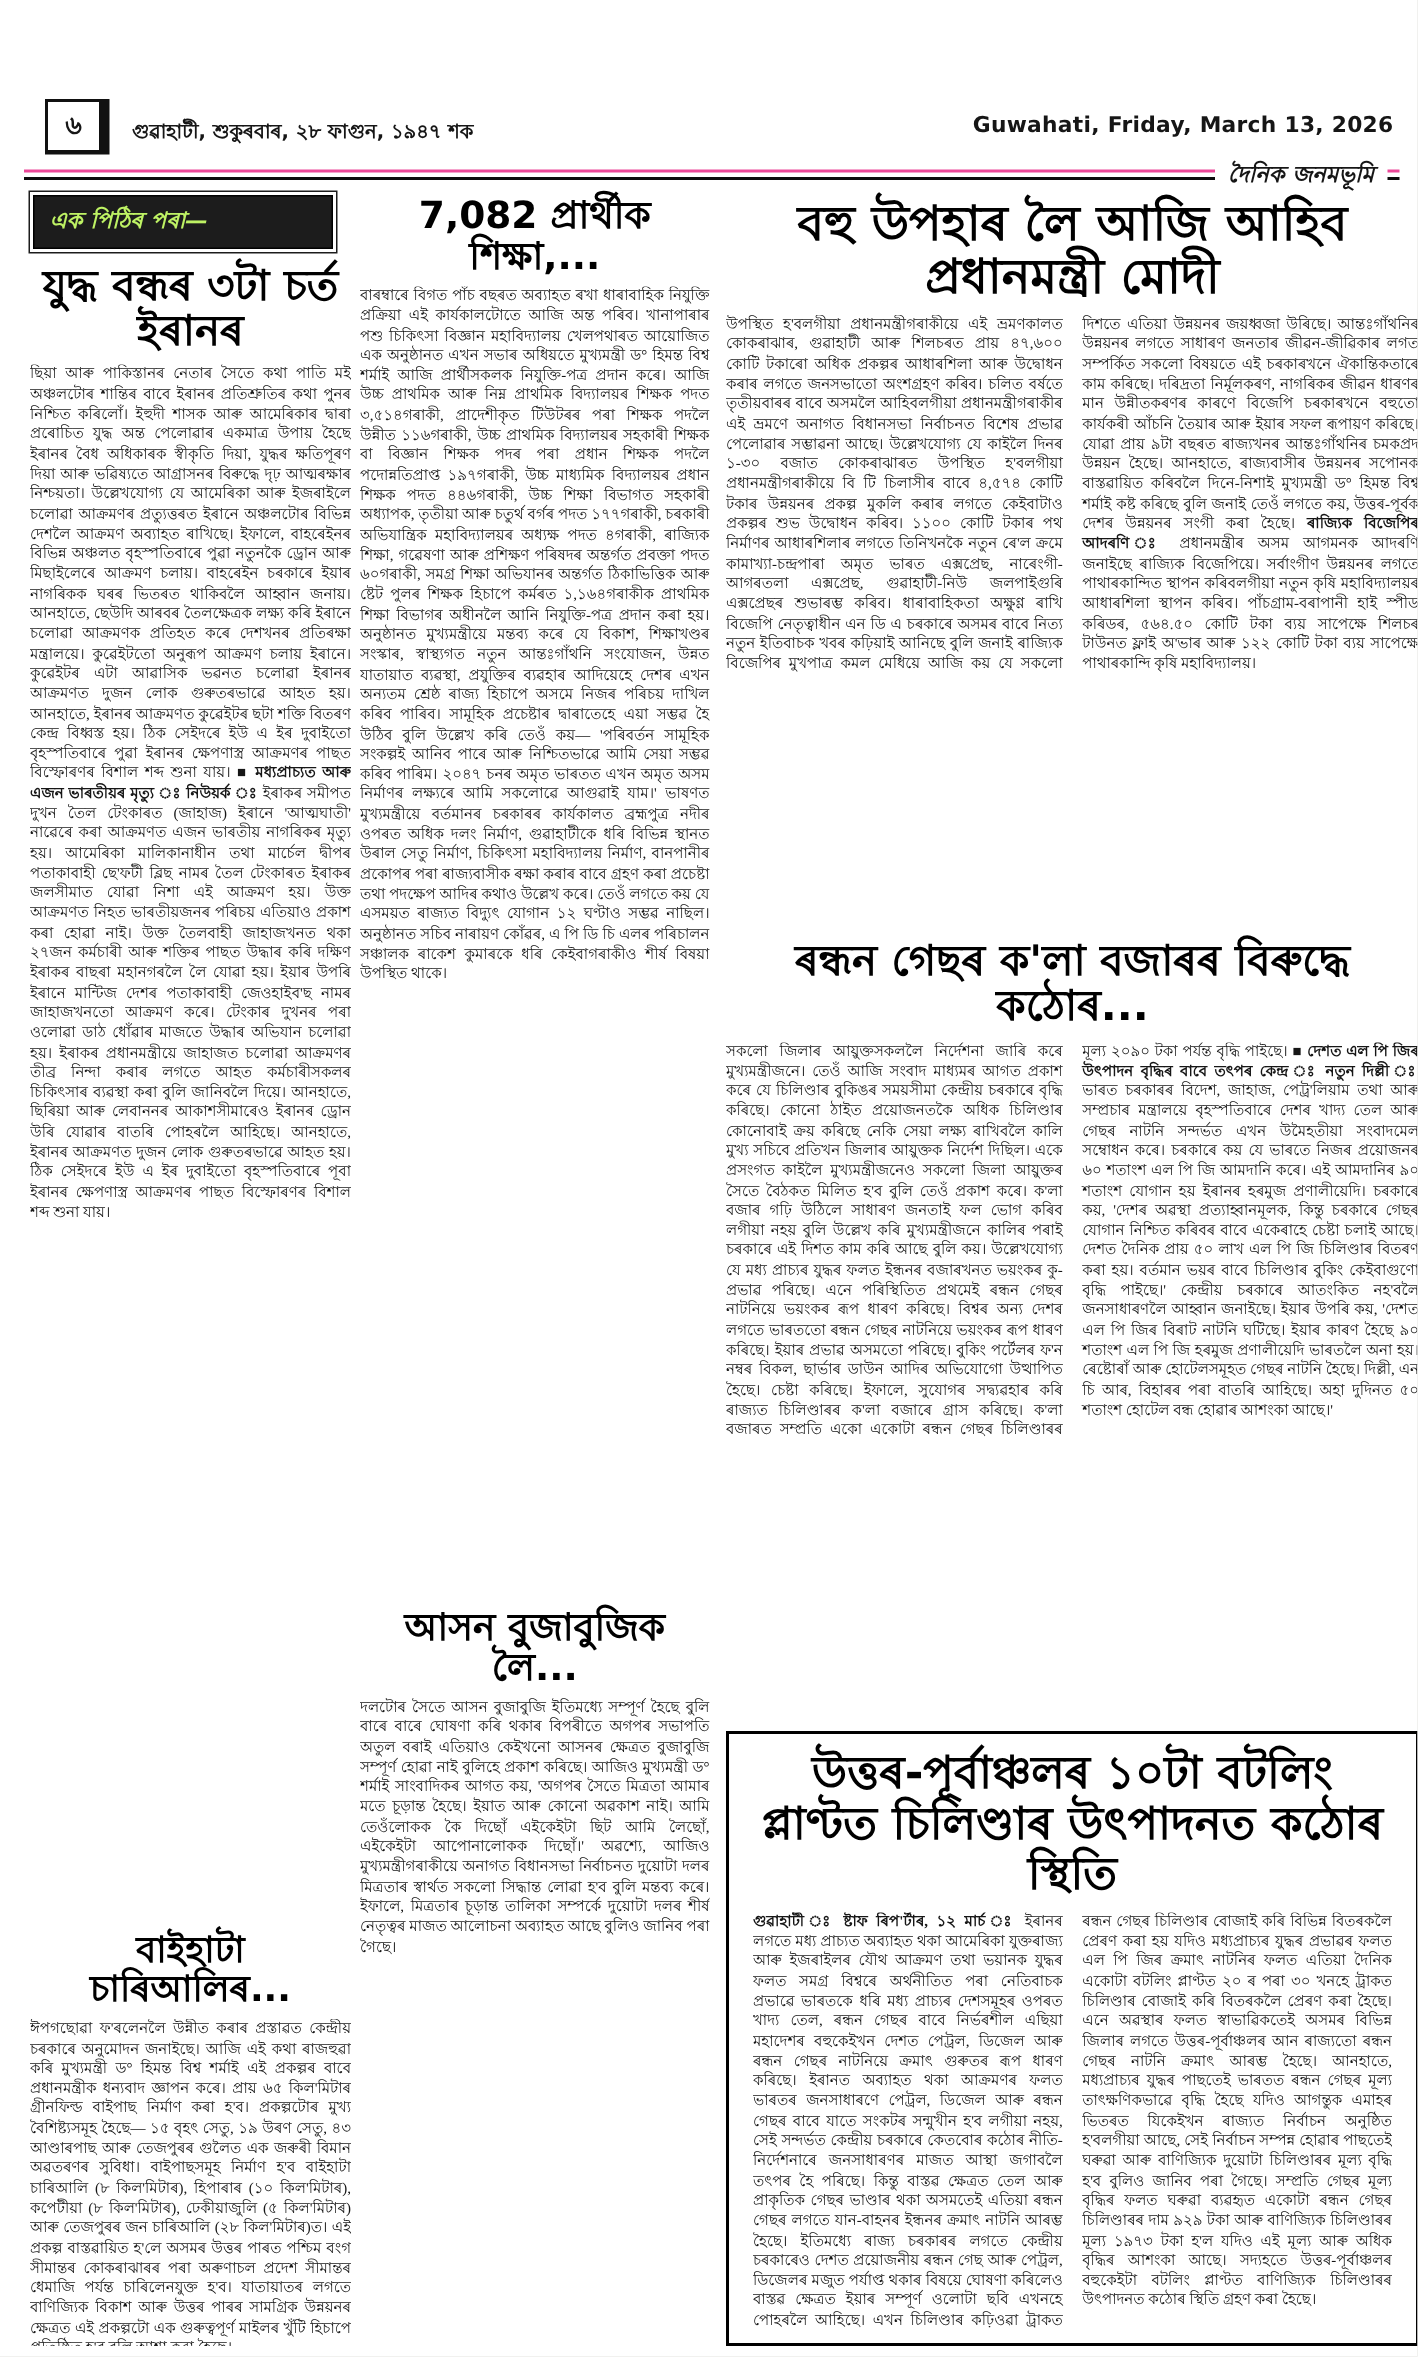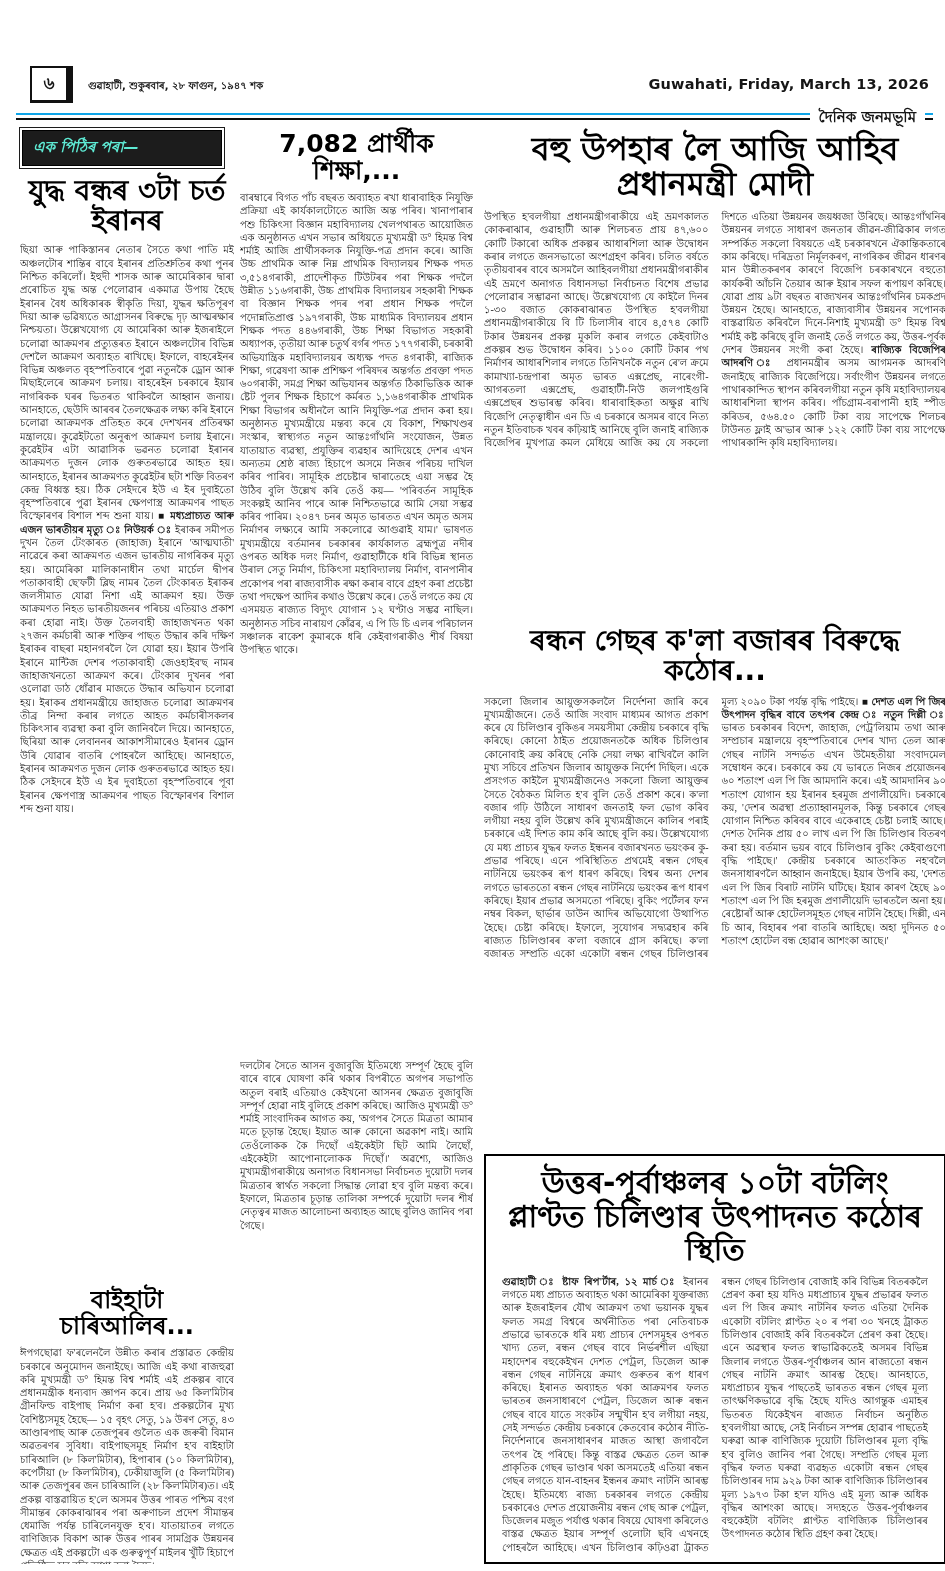--- a/index.html
+++ b/index.html
@@ -8,42 +8,42 @@
     font-family:"DejaVu Sans","Liberation Sans",sans-serif;color:#161616;
     margin:0 auto;overflow:hidden;
   }
   
   .pagenum-box{
     position:absolute;left:30px;top:66px;width:34px;height:32px;
     border:2px solid #111;border-right-width:7px;border-bottom-width:3px;
     display:flex;align-items:center;justify-content:center;
     font-size:17px;font-weight:bold;background:#fff;
   }
-  .date-as{position:absolute;left:88px;top:78px;font-size:10px;font-weight:bold;}
+  .date-as{position:absolute;left:88px;top:78px;font-size:13px;font-weight:bold;}
   .date-en{position:absolute;right:16px;top:76px;font-size:14.5px;font-weight:bold;letter-spacing:.2px;}
   .rule{
     position:absolute;left:16px;right:12px;top:113px;height:3px;
-    border-top:2px solid #0ea5e9;border-bottom:2px solid #0d0d0d;
+    border-top:2px solid #ec4899;border-bottom:2px solid #0d0d0d;font-style:italic;
   }
   .masthead{
     position:absolute;right:8px;top:50%;transform:translateY(-50%);
     background:#fff;padding:0 9px;font-size:15px;font-weight:bold;white-space:nowrap;
   }
   
   .bodytxt{
     font-size:10px;line-height:1.33;text-align:justify;overflow:hidden;
     word-break:break-word;
     font-family:Liberation Serif, serif;
   }
   .bodytxt .b{font-weight:bold;}
   .hl{font-weight:bold;color:#000;text-align:center;line-height:1.08;}
   
   .col-left{position:absolute;left:20px;top:128px;width:214px;height:1436px;display:flex;flex-direction:column;}
   .kicker-box{
-    width:178px;background:#1c1c1c;color:#5eead4;font-size:15px;font-weight:bold;font-style:italic;
+    width:178px;background:#1c1c1c;color:#bef264;font-size:15px;font-weight:bold;font-style:italic;
     padding:4px 10px 5px;border:1px solid #000;outline:1px solid #1c1c1c;outline-offset:2px;
     margin:2px 0 10px 2px;
   }
   .hl-iran{font-size:28px;margin:0 0 7px;text-align:center;}
   .body-iran{height:1035px;}
   .hl-baihata{font-size:24px;margin:10px 0 6px;}
   .body-baihata{flex:1;}
   
   .col-mid{position:absolute;left:240px;top:130px;width:233px;height:1434px;display:flex;flex-direction:column;}
   .hl-teachers{font-size:25px;margin:0 0 7px;}
@@ -81,20 +81,21 @@
     <div class="kicker-box">এক পিঠিৰ পৰা—</div>
     <div class="hl hl-iran">যুদ্ধ বন্ধৰ ৩টা চৰ্ত ইৰানৰ</div>
     <div class="bodytxt body-iran"><span>ছিয়া আৰু পাকিস্তানৰ নেতাৰ সৈতে কথা পাতি মই অঞ্চলটোৰ শান্তিৰ বাবে ইৰানৰ প্ৰতিশ্ৰুতিৰ কথা পুনৰ নিশ্চিত কৰিলোঁ। ইহুদী শাসক আৰু আমেৰিকাৰ দ্বাৰা প্ৰৰোচিত যুদ্ধ অন্ত পেলোৱাৰ একমাত্ৰ উপায় হৈছে ইৰানৰ বৈধ অধিকাৰক স্বীকৃতি দিয়া, যুদ্ধৰ ক্ষতিপূৰণ দিয়া আৰু ভৱিষ্যতে আগ্ৰাসনৰ বিৰুদ্ধে দৃঢ় আত্মৰক্ষাৰ নিশ্চয়তা। উল্লেখযোগ্য যে আমেৰিকা আৰু ইজৰাইলে চলোৱা আক্ৰমণৰ প্ৰত্যুত্তৰত ইৰানে অঞ্চলটোৰ বিভিন্ন দেশলৈ আক্ৰমণ অব্যাহত ৰাখিছে। </span><span>ইফালে, বাহৰেইনৰ বিভিন্ন অঞ্চলত বৃহস্পতিবাৰে পুৱা নতুনকৈ ড্ৰোন আৰু মিছাইলেৰে আক্ৰমণ চলায়। বাহৰেইন চৰকাৰে ইয়াৰ নাগৰিকক ঘৰৰ ভিতৰত থাকিবলৈ আহ্বান জনায়। আনহাতে, ছেউদি আৰবৰ তৈলক্ষেত্ৰক লক্ষ্য কৰি ইৰানে চলোৱা আক্ৰমণক প্ৰতিহত কৰে দেশখনৰ প্ৰতিৰক্ষা মন্ত্ৰালয়ে। কুৱেইটতো অনুৰূপ আক্ৰমণ চলায় ইৰানে। কুৱেইটৰ এটা আৱাসিক ভৱনত চলোৱা ইৰানৰ আক্ৰমণত দুজন লোক গুৰুতৰভাৱে আহত হয়। আনহাতে, ইৰানৰ আক্ৰমণত কুৱেইটৰ ছটা শক্তি বিতৰণ কেন্দ্ৰ বিধ্বস্ত হয়। ঠিক সেইদৰে ইউ এ ইৰ দুবাইতো বৃহস্পতিবাৰে পুৱা ইৰানৰ ক্ষেপণাস্ত্ৰ আক্ৰমণৰ পাছত বিস্ফোৰণৰ বিশাল শব্দ শুনা যায়। </span><span class="b">■ মধ্যপ্ৰাচ্যত আৰু এজন ভাৰতীয়ৰ মৃত্যু ঃ নিউয়ৰ্ক ঃ </span><span>ইৰাকৰ সমীপত দুখন তৈল টেংকাৰত (জাহাজ) ইৰানে 'আত্মঘাতী' নাৱেৰে কৰা আক্ৰমণত এজন ভাৰতীয় নাগৰিকৰ মৃত্যু হয়। আমেৰিকা মালিকানাধীন তথা মাৰ্চেল দ্বীপৰ পতাকাবাহী ছে'ফটী ব্লিছ নামৰ তৈল টেংকাৰত ইৰাকৰ জলসীমাত যোৱা নিশা এই আক্ৰমণ হয়। উক্ত আক্ৰমণত নিহত ভাৰতীয়জনৰ পৰিচয় এতিয়াও প্ৰকাশ কৰা হোৱা নাই। উক্ত তৈলবাহী জাহাজখনত থকা ২৭জন কৰ্মচাৰী আৰু শক্তিৰ পাছত উদ্ধাৰ কৰি দক্ষিণ ইৰাকৰ বাছৰা মহানগৰলৈ লৈ যোৱা হয়। ইয়াৰ উপৰি ইৰানে মান্টিজ দেশৰ পতাকাবাহী জেওহাইব'ছ নামৰ জাহাজখনতো আক্ৰমণ কৰে। টেংকাৰ দুখনৰ পৰা ওলোৱা ডাঠ ধোঁৱাৰ মাজতে উদ্ধাৰ অভিযান চলোৱা হয়। </span><span>ইৰাকৰ প্ৰধানমন্ত্ৰীয়ে জাহাজত চলোৱা আক্ৰমণৰ তীব্ৰ নিন্দা কৰাৰ লগতে আহত কৰ্মচাৰীসকলৰ চিকিৎসাৰ ব্যৱস্থা কৰা বুলি জানিবলৈ দিয়ে। আনহাতে, ছিৰিয়া আৰু লেবাননৰ আকাশসীমাৰেও ইৰানৰ ড্ৰোন উৰি যোৱাৰ বাতৰি পোহৰলৈ আহিছে। আনহাতে, ইৰানৰ আক্ৰমণত দুজন লোক গুৰুতৰভাৱে আহত হয়। ঠিক সেইদৰে ইউ এ ইৰ দুবাইতো বৃহস্পতিবাৰে পূবা ইৰানৰ ক্ষেপণাস্ত্ৰ আক্ৰমণৰ পাছত বিস্ফোৰণৰ বিশাল শব্দ শুনা যায়। </span></div>
     <div class="hl hl-baihata">বাইহাটা চাৰিআলিৰ...</div>
     <div class="bodytxt body-baihata"><span>ঈপগছোৱা ফ'ৰলেনলৈ উন্নীত কৰাৰ প্ৰস্তাৱত কেন্দ্ৰীয় চৰকাৰে অনুমোদন জনাইছে। আজি এই কথা ৰাজহুৱা কৰি মুখ্যমন্ত্ৰী ড° হিমন্ত বিশ্ব শৰ্মাই এই প্ৰকল্পৰ বাবে প্ৰধানমন্ত্ৰীক ধন্যবাদ জ্ঞাপন কৰে। প্ৰায় ৬৫ কিল'মিটাৰ গ্ৰীনফিল্ড বাইপাছ নিৰ্মাণ কৰা হ'ব। প্ৰকল্পটোৰ মুখ্য বৈশিষ্ট্যসমূহ হৈছে— ১৫ বৃহৎ সেতু, ১৯ উৰণ সেতু, ৪৩ আণ্ডাৰপাছ আৰু তেজপুৰৰ গুলৈত এক জৰুৰী বিমান অৱতৰণৰ সুবিধা। বাইপাছসমূহ নিৰ্মাণ হ'ব বাইহাটা চাৰিআলি (৮ কিল'মিটাৰ), হিপাৰাৰ (১০ কিল'মিটাৰ), কপেটীয়া (৮ কিল'মিটাৰ), ঢেকীয়াজুলি (৫ কিল'মিটাৰ) আৰু তেজপুৰৰ জন চাৰিআলি (২৮ কিল'মিটাৰ)ত। এই প্ৰকল্প বাস্তৱায়িত হ'লে অসমৰ উত্তৰ পাৰত পশ্চিম বংগ সীমান্তৰ কোকৰাঝাৰৰ পৰা অৰুণাচল প্ৰদেশ সীমান্তৰ ধেমাজি পৰ্যন্ত চাৰিলেনযুক্ত হ'ব। যাতায়াতৰ লগতে বাণিজ্যিক বিকাশ আৰু উত্তৰ পাৰৰ সামগ্ৰিক উন্নয়নৰ ক্ষেত্ৰত এই প্ৰকল্পটো এক গুৰুত্বপূৰ্ণ মাইলৰ খুঁটি হিচাপে প্ৰতিষ্ঠিত হ'ব বুলি আশা কৰা হৈছে। </span></div>
   </div>
 
   <div class="col-mid">
     <div class="hl hl-teachers">7,082 প্ৰাৰ্থীক শিক্ষা,...</div>
     <div class="bodytxt body-teachers"><span>বাৰম্বাৰে বিগত পাঁচ বছৰত অব্যাহত ৰখা ধাৰাবাহিক নিযুক্তি প্ৰক্ৰিয়া এই কাৰ্যকালটোতে আজি অন্ত পৰিব। খানাপাৰাৰ পশু চিকিৎসা বিজ্ঞান মহাবিদ্যালয় খেলপথাৰত আয়োজিত এক অনুষ্ঠানত এখন সভাৰ অধিয়তে মুখ্যমন্ত্ৰী ড° হিমন্ত বিশ্ব শৰ্মাই আজি প্ৰাৰ্থীসকলক নিযুক্তি-পত্ৰ প্ৰদান কৰে। আজি উচ্চ প্ৰাথমিক আৰু নিম্ন প্ৰাথমিক বিদ্যালয়ৰ শিক্ষক পদত ৩,৫১৪গৰাকী, প্ৰাদেশীকৃত টিউটৰৰ পৰা শিক্ষক পদলৈ উন্নীত ১১৬গৰাকী, উচ্চ প্ৰাথমিক বিদ্যালয়ৰ সহকাৰী শিক্ষক বা বিজ্ঞান শিক্ষক পদৰ পৰা প্ৰধান শিক্ষক পদলৈ পদোন্নতিপ্ৰাপ্ত ১৯৭গৰাকী, উচ্চ মাধ্যমিক বিদ্যালয়ৰ প্ৰধান শিক্ষক পদত ৪৪৬গৰাকী, উচ্চ শিক্ষা বিভাগত সহকাৰী অধ্যাপক, তৃতীয়া আৰু চতুৰ্থ বৰ্গৰ পদত ১৭৭গৰাকী, চৰকাৰী অভিযান্ত্ৰিক মহাবিদ্যালয়ৰ অধ্যক্ষ পদত ৪গৰাকী, ৰাজ্যিক শিক্ষা, গৱেষণা আৰু প্ৰশিক্ষণ পৰিষদৰ অন্তৰ্গত প্ৰবক্তা পদত ৬০গৰাকী, সমগ্ৰ শিক্ষা অভিযানৰ অন্তৰ্গত ঠিকাভিত্তিক আৰু ষ্টেট পুলৰ শিক্ষক হিচাপে কৰ্মৰত ১,১৬৪গৰাকীক প্ৰাথমিক শিক্ষা বিভাগৰ অধীনলৈ আনি নিযুক্তি-পত্ৰ প্ৰদান কৰা হয়। </span><span>অনুষ্ঠানত মুখ্যমন্ত্ৰীয়ে মন্তব্য কৰে যে বিকাশ, শিক্ষাখণ্ডৰ সংস্কাৰ, স্বাস্থ্যগত নতুন আন্তঃগাঁথনি সংযোজন, উন্নত যাতায়াত ব্যৱস্থা, প্ৰযুক্তিৰ ব্যৱহাৰ আদিয়েহে দেশৰ এখন অন্যতম শ্ৰেষ্ঠ ৰাজ্য হিচাপে অসমে নিজৰ পৰিচয় দাখিল কৰিব পাৰিব। সামূহিক প্ৰচেষ্টাৰ দ্বাৰাতেহে এয়া সম্ভৱ হৈ উঠিব বুলি উল্লেখ কৰি তেওঁ কয়— 'পৰিবৰ্তন সামূহিক সংকল্পই আনিব পাৰে আৰু নিশ্চিতভাৱে আমি সেয়া সম্ভৱ কৰিব পাৰিম। ২০৪৭ চনৰ অমৃত ভাৰতত এখন অমৃত অসম নিৰ্মাণৰ লক্ষ্যৰে আমি সকলোৱে আগুৱাই যাম।' ভাষণত মুখ্যমন্ত্ৰীয়ে বৰ্তমানৰ চৰকাৰৰ কাৰ্যকালত ব্ৰহ্মপুত্ৰ নদীৰ ওপৰত অধিক দলং নিৰ্মাণ, গুৱাহাটীকে ধৰি বিভিন্ন স্থানত উৰাল সেতু নিৰ্মাণ, চিকিৎসা মহাবিদ্যালয় নিৰ্মাণ, বানপানীৰ প্ৰকোপৰ পৰা ৰাজ্যবাসীক ৰক্ষা কৰাৰ বাবে গ্ৰহণ কৰা প্ৰচেষ্টা তথা পদক্ষেপ আদিৰ কথাও উল্লেখ কৰে। তেওঁ লগতে কয় যে এসময়ত ৰাজ্যত বিদ্যুৎ যোগান ১২ ঘণ্টাও সম্ভৱ নাছিল। </span><span>অনুষ্ঠানত সচিব নাৰায়ণ কোঁৱৰ, এ পি ডি চি এলৰ পৰিচালন সঞ্চালক ৰাকেশ কুমাৰকে ধৰি কেইবাগৰাকীও শীৰ্ষ বিষয়া উপস্থিত থাকে। </span></div>
+    <div class="hl hl-seats">আসন বুজাবুজিক লৈ...</div>
     <div class="bodytxt body-seats"><span>দলটোৰ সৈতে আসন বুজাবুজি ইতিমধ্যে সম্পূৰ্ণ হৈছে বুলি বাৰে বাৰে ঘোষণা কৰি থকাৰ বিপৰীতে অগপৰ সভাপতি অতুল বৰাই এতিয়াও কেইখনো আসনৰ ক্ষেত্ৰত বুজাবুজি সম্পূৰ্ণ হোৱা নাই বুলিহে প্ৰকাশ কৰিছে। আজিও মুখ্যমন্ত্ৰী ড° শৰ্মাই সাংবাদিকৰ আগত কয়, 'অগপৰ সৈতে মিত্ৰতা আমাৰ মতে চূড়ান্ত হৈছে। ইয়াত আৰু কোনো অৱকাশ নাই। আমি তেওঁলোকক কৈ দিছোঁ এইকেইটা ছিট আমি লৈছোঁ, এইকেইটা আপোনালোকক দিছোঁ।' অৱশ্যে, আজিও মুখ্যমন্ত্ৰীগৰাকীয়ে অনাগত বিধানসভা নিৰ্বাচনত দুয়োটা দলৰ মিত্ৰতাৰ স্বাৰ্থত সকলো সিদ্ধান্ত লোৱা হ'ব বুলি মন্তব্য কৰে। ইফালে, মিত্ৰতাৰ চূড়ান্ত তালিকা সম্পৰ্কে দুয়োটা দলৰ শীৰ্ষ নেতৃত্বৰ মাজত আলোচনা অব্যাহত আছে বুলিও জানিব পৰা গৈছে। </span></div>
   </div>
 
   <div class="sec-right">
     <div class="hl hl-modi">বহু উপহাৰ লৈ আজি আহিব প্ৰধানমন্ত্ৰী মোদী</div>
     <div class="bodytxt body-modi"><span>উপস্থিত হ'বলগীয়া প্ৰধানমন্ত্ৰীগৰাকীয়ে এই ভ্ৰমণকালত কোকৰাঝাৰ, গুৱাহাটী আৰু শিলচৰত প্ৰায় ৪৭,৬০০ কোটি টকাৰো অধিক প্ৰকল্পৰ আধাৰশিলা আৰু উদ্বোধন কৰাৰ লগতে জনসভাতো অংশগ্ৰহণ কৰিব। চলিত বৰ্ষতে তৃতীয়বাৰৰ বাবে অসমলৈ আহিবলগীয়া প্ৰধানমন্ত্ৰীগৰাকীৰ এই ভ্ৰমণে অনাগত বিধানসভা নিৰ্বাচনত বিশেষ প্ৰভাৱ পেলোৱাৰ সম্ভাৱনা আছে। উল্লেখযোগ্য যে কাইলৈ দিনৰ ১-৩০ বজাত কোকৰাঝাৰত উপস্থিত হ'বলগীয়া প্ৰধানমন্ত্ৰীগৰাকীয়ে বি টি চিলাসীৰ বাবে ৪,৫৭৪ কোটি টকাৰ উন্নয়নৰ প্ৰকল্প মুকলি কৰাৰ লগতে কেইবাটাও প্ৰকল্পৰ শুভ উদ্বোধন কৰিব। ১১০০ কোটি টকাৰ পথ নিৰ্মাণৰ আধাৰশিলাৰ লগতে তিনিখনকৈ নতুন ৰে'ল ক্ৰমে কামাখ্যা-চন্দ্ৰপাৰা অমৃত ভাৰত এক্সপ্ৰেছ, নাৰেংগী-আগৰতলা এক্সপ্ৰেছ, গুৱাহাটী-নিউ জলপাইগুৰি এক্সপ্ৰেছৰ শুভাৰম্ভ কৰিব। </span><span>ধাৰাবাহিকতা অক্ষুণ্ণ ৰাখি বিজেপি নেতৃত্বাধীন এন ডি এ চৰকাৰে অসমৰ বাবে নিত্য নতুন ইতিবাচক খবৰ কঢ়িয়াই আনিছে বুলি জনাই ৰাজ্যিক বিজেপিৰ মুখপাত্ৰ কমল মেধিয়ে আজি কয় যে সকলো দিশতে এতিয়া উন্নয়নৰ জয়ধ্বজা উৰিছে। আন্তঃগাঁথনিৰ উন্নয়নৰ লগতে সাধাৰণ জনতাৰ জীৱন-জীৱিকাৰ লগত সম্পৰ্কিত সকলো বিষয়তে এই চৰকাৰখনে ঐকান্তিকতাৰে কাম কৰিছে। দৰিদ্ৰতা নিৰ্মূলকৰণ, নাগৰিকৰ জীৱন ধাৰণৰ মান উন্নীতকৰণৰ কাৰণে বিজেপি চৰকাৰখনে বহুতো কাৰ্যকৰী আঁচনি তৈয়াৰ আৰু ইয়াৰ সফল ৰূপায়ণ কৰিছে। যোৱা প্ৰায় ৯টা বছৰত ৰাজ্যখনৰ আন্তঃগাঁথনিৰ চমকপ্ৰদ উন্নয়ন হৈছে। আনহাতে, ৰাজ্যবাসীৰ উন্নয়নৰ সপোনক বাস্তৱায়িত কৰিবলৈ দিনে-নিশাই মুখ্যমন্ত্ৰী ড° হিমন্ত বিশ্ব শৰ্মাই কষ্ট কৰিছে বুলি জনাই তেওঁ লগতে কয়, উত্তৰ-পূৰ্বক দেশৰ উন্নয়নৰ সংগী কৰা হৈছে। </span><span class="b">ৰাজ্যিক বিজেপিৰ আদৰণি ঃ </span><span>প্ৰধানমন্ত্ৰীৰ অসম আগমনক আদৰণি জনাইছে ৰাজ্যিক বিজেপিয়ে। সৰ্বাংগীণ উন্নয়নৰ লগতে পাথাৰকান্দিত স্থাপন কৰিবলগীয়া নতুন কৃষি মহাবিদ্যালয়ৰ আধাৰশিলা স্থাপন কৰিব। পাঁচগ্ৰাম-বৰাপানী হাই স্পীড কৰিডৰ, ৫৬৪.৫০ কোটি টকা ব্যয় সাপেক্ষে শিলচৰ টাউনত ফ্লাই অ'ভাৰ আৰু ১২২ কোটি টকা ব্যয় সাপেক্ষে পাথাৰকান্দি কৃষি মহাবিদ্যালয়। </span></div>
     <div class="hl hl-gas">ৰন্ধন গেছৰ ক'লা বজাৰৰ বিৰুদ্ধে কঠোৰ...</div>
     <div class="bodytxt body-gas"><span>সকলো জিলাৰ আয়ুক্তসকললৈ নিৰ্দেশনা জাৰি কৰে মুখ্যমন্ত্ৰীজনে। তেওঁ আজি সংবাদ মাধ্যমৰ আগত প্ৰকাশ কৰে যে চিলিণ্ডাৰ বুকিঙৰ সময়সীমা কেন্দ্ৰীয় চৰকাৰে বৃদ্ধি কৰিছে। কোনো ঠাইত প্ৰয়োজনতকৈ অধিক চিলিণ্ডাৰ কোনোবাই ক্ৰয় কৰিছে নেকি সেয়া লক্ষ্য ৰাখিবলৈ কালি মুখ্য সচিবে প্ৰতিখন জিলাৰ আয়ুক্তক নিৰ্দেশ দিছিল। একে প্ৰসংগত কাইলৈ মুখ্যমন্ত্ৰীজনেও সকলো জিলা আয়ুক্তৰ সৈতে বৈঠকত মিলিত হ'ব বুলি তেওঁ প্ৰকাশ কৰে। ক'লা বজাৰ গঢ়ি উঠিলে সাধাৰণ জনতাই ফল ভোগ কৰিব লগীয়া নহয় বুলি উল্লেখ কৰি মুখ্যমন্ত্ৰীজনে কালিৰ পৰাই চৰকাৰে এই দিশত কাম কৰি আছে বুলি কয়। উল্লেখযোগ্য যে মধ্য প্ৰাচ্যৰ যুদ্ধৰ ফলত ইন্ধনৰ বজাৰখনত ভয়ংকৰ কু-প্ৰভাৱ পৰিছে। এনে পৰিস্থিতিত প্ৰথমেই ৰন্ধন গেছৰ নাটনিয়ে ভয়ংকৰ ৰূপ ধাৰণ কৰিছে। বিশ্বৰ অন্য দেশৰ লগতে ভাৰততো ৰন্ধন গেছৰ নাটনিয়ে ভয়ংকৰ ৰূপ ধাৰণ কৰিছে। ইয়াৰ প্ৰভাৱ অসমতো পৰিছে। বুকিং পৰ্টেলৰ ফ'ন নম্বৰ বিকল, ছাৰ্ভাৰ ডাউন আদিৰ অভিযোগো উত্থাপিত হৈছে। </span><span>চেষ্টা কৰিছে। ইফালে, সুযোগৰ সদ্ব্যৱহাৰ কৰি ৰাজ্যত চিলিণ্ডাৰৰ ক'লা বজাৰে গ্ৰাস কৰিছে। ক'লা বজাৰত সম্প্ৰতি একো একোটা ৰন্ধন গেছৰ চিলিণ্ডাৰৰ মূল্য ২০৯০ টকা পৰ্যন্ত বৃদ্ধি পাইছে। </span><span class="b">■ দেশত এল পি জিৰ উৎপাদন বৃদ্ধিৰ বাবে তৎপৰ কেন্দ্ৰ ঃ নতুন দিল্লী ঃ </span><span>ভাৰত চৰকাৰৰ বিদেশ, জাহাজ, পেট্ৰ'লিয়াম তথা আৰু সম্প্ৰচাৰ মন্ত্ৰালয়ে বৃহস্পতিবাৰে দেশৰ খাদ্য তেল আৰু গেছৰ নাটনি সন্দৰ্ভত এখন উমৈহতীয়া সংবাদমেল সম্বোধন কৰে। চৰকাৰে কয় যে ভাৰতে নিজৰ প্ৰয়োজনৰ ৬০ শতাংশ এল পি জি আমদানি কৰে। এই আমদানিৰ ৯০ শতাংশ যোগান হয় ইৰানৰ হৰমুজ প্ৰণালীয়েদি। চৰকাৰে কয়, 'দেশৰ অৱস্থা প্ৰত্যাহ্বানমূলক, কিন্তু চৰকাৰে গেছৰ যোগান নিশ্চিত কৰিবৰ বাবে একেৰাহে চেষ্টা চলাই আছে। দেশত দৈনিক প্ৰায় ৫০ লাখ এল পি জি চিলিণ্ডাৰ বিতৰণ কৰা হয়। বৰ্তমান ভয়ৰ বাবে চিলিণ্ডাৰ বুকিং কেইবাগুণো বৃদ্ধি পাইছে।' কেন্দ্ৰীয় চৰকাৰে আতংকিত নহ'বলৈ জনসাধাৰণলৈ আহ্বান জনাইছে। ইয়াৰ উপৰি কয়, 'দেশত এল পি জিৰ বিৰাট নাটনি ঘটিছে। ইয়াৰ কাৰণ হৈছে ৯০ শতাংশ এল পি জি হৰমুজ প্ৰণালীয়েদি ভাৰতলৈ অনা হয়। ৰেষ্টোৰাঁ আৰু হোটেলসমূহত গেছৰ নাটনি হৈছে। দিল্লী, এন চি আৰ, বিহাৰৰ পৰা বাতৰি আহিছে। অহা দুদিনত ৫০ শতাংশ হোটেল বন্ধ হোৱাৰ আশংকা আছে।' </span></div>
     <div class="bottling-box">
       <div class="hl hl-bottling">

